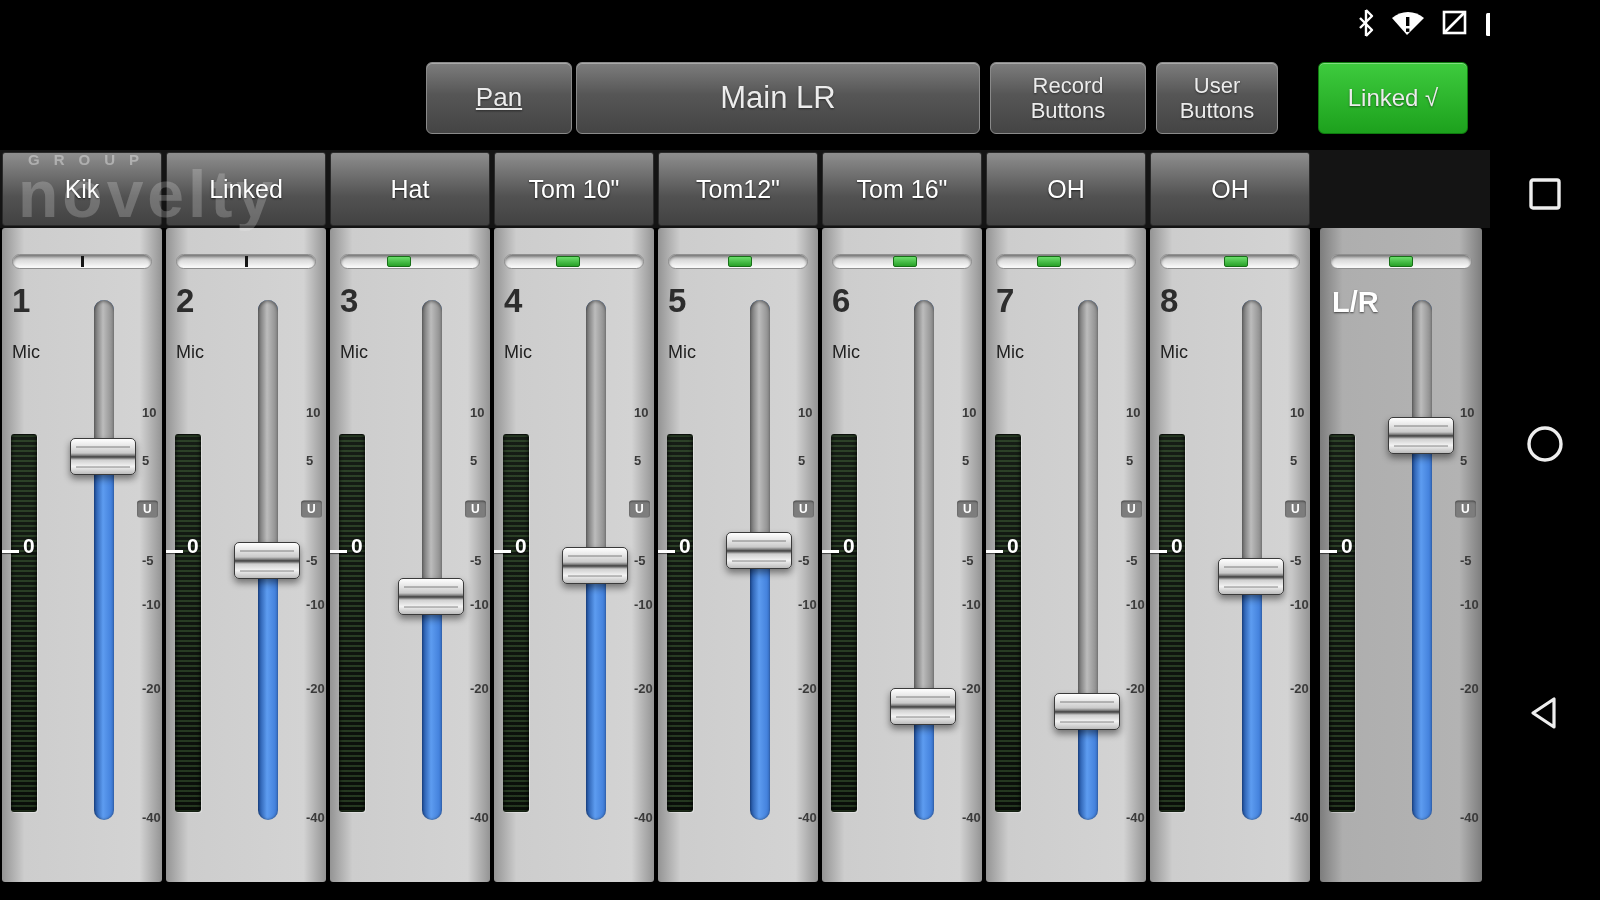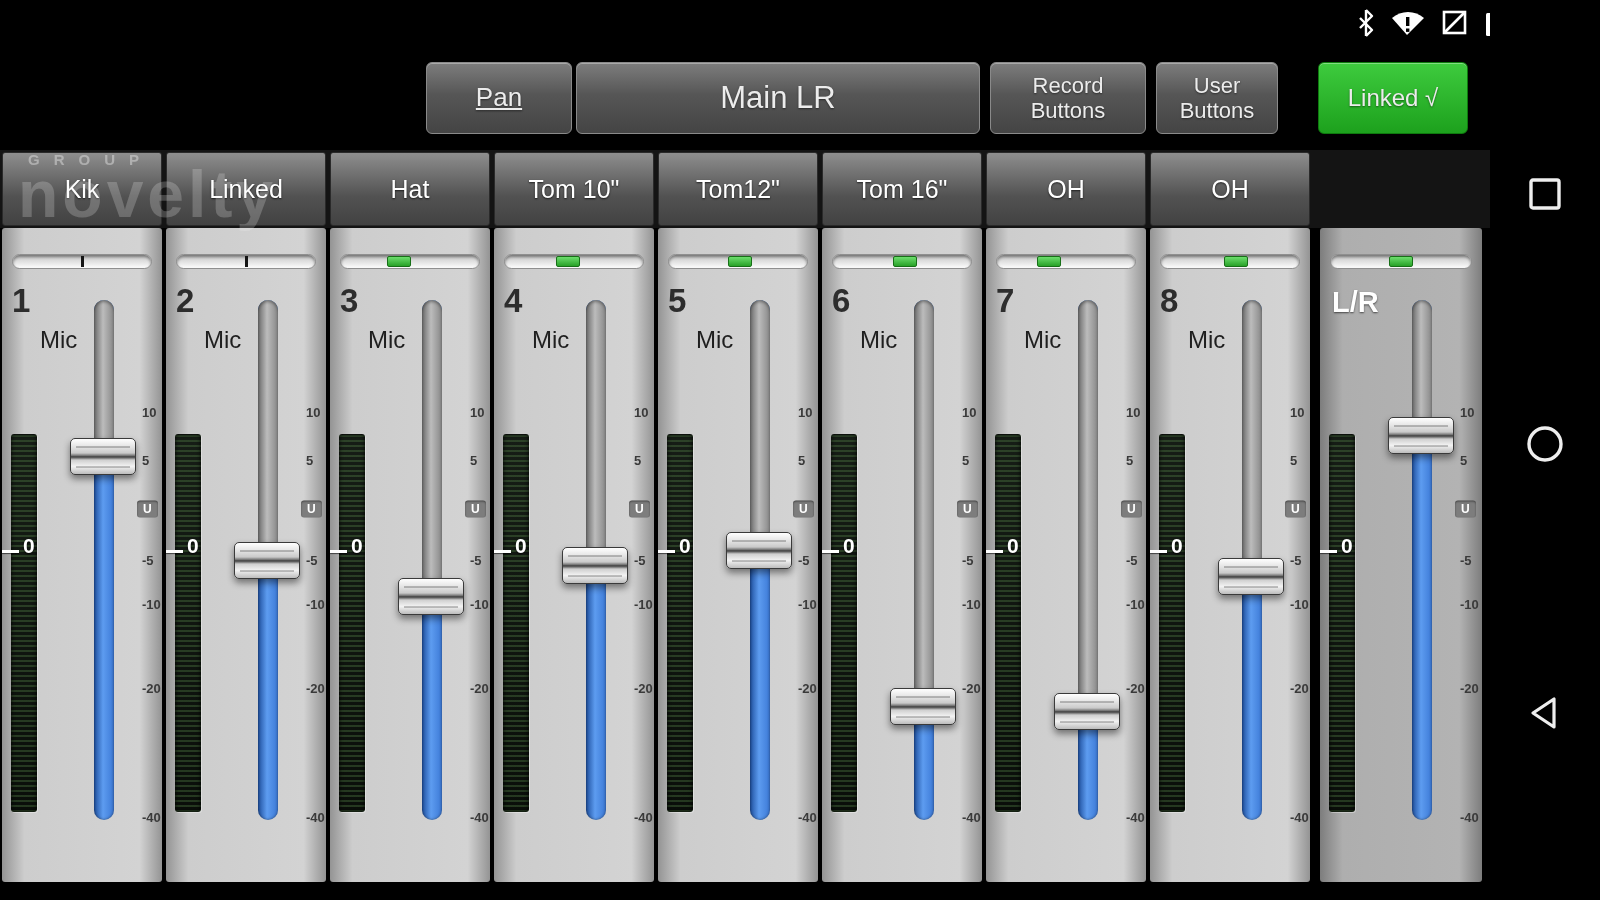--- a/index.html
+++ b/index.html
@@ -41,21 +41,21 @@
   .strip{position:absolute;top:0;height:654px;border-radius:3px;
     background:linear-gradient(90deg,#949494,#cdcdcd 14%,#d3d3d3 86%,#949494);}
   .strip.main{background:linear-gradient(90deg,#7d7d7d,#aeaeae 14%,#b3b3b3 86%,#7d7d7d);}
   .pan{position:absolute;top:26px;left:10px;height:15px;border-radius:8px;
     background:linear-gradient(#c4c4c4,#fdfdfd);border:1px solid #8f8f8f;
     box-shadow:inset 0 2px 3px rgba(0,0,0,.4);box-sizing:border-box;cursor:pointer;}
   .pan-tick{position:absolute;top:1px;width:3px;height:11px;background:#141414;}
   .pan-block{position:absolute;top:1px;width:24px;height:11px;border-radius:2px;
     background:linear-gradient(#6ddd6d,#28a228);border:1px solid #176f17;box-sizing:border-box;}
   .ch-num{position:absolute;left:10px;top:54px;font-size:33px;font-weight:bold;color:#2d2d2d;}
-  .ch-src{position:absolute;left:10px;top:98px;font-size:24px;color:#1f1f1f;margin-left:28px;}
+  .ch-src{position:absolute;left:10px;top:114px;font-size:18px;color:#1f1f1f;}
   .lr-label{position:absolute;left:12px;top:58px;font-size:29px;font-weight:bold;color:#fff;text-shadow:0 1px 2px rgba(0,0,0,.6);}
   .meter{position:absolute;left:9px;top:206px;width:26px;height:378px;border-radius:3px;
     background:repeating-linear-gradient(to top, rgba(98,152,82,.30) 0 2px, rgba(0,0,0,0) 2px 5px),
                linear-gradient(#161d16,#0a0e0a);
     box-shadow:inset 0 0 4px #000, 1px 1px 0 rgba(255,255,255,.35);}
   .zero-tick{position:absolute;left:0;top:322px;width:17px;height:3px;background:#fff;box-shadow:0 1px 1px rgba(0,0,0,.6);}
   .zero-label{position:absolute;left:21px;top:306px;font-size:21px;font-weight:bold;color:#fff;text-shadow:0 1px 2px #000;}
   .fader-area{position:absolute;left:64px;top:72px;width:96px;height:520px;}
   .track{position:absolute;left:28px;top:0;width:20px;height:520px;border-radius:10px;
     background:linear-gradient(90deg,#1e4f9e,#5d9cf0 45%,#3c79d6);box-shadow:inset 0 0 3px rgba(0,0,0,.5);}

